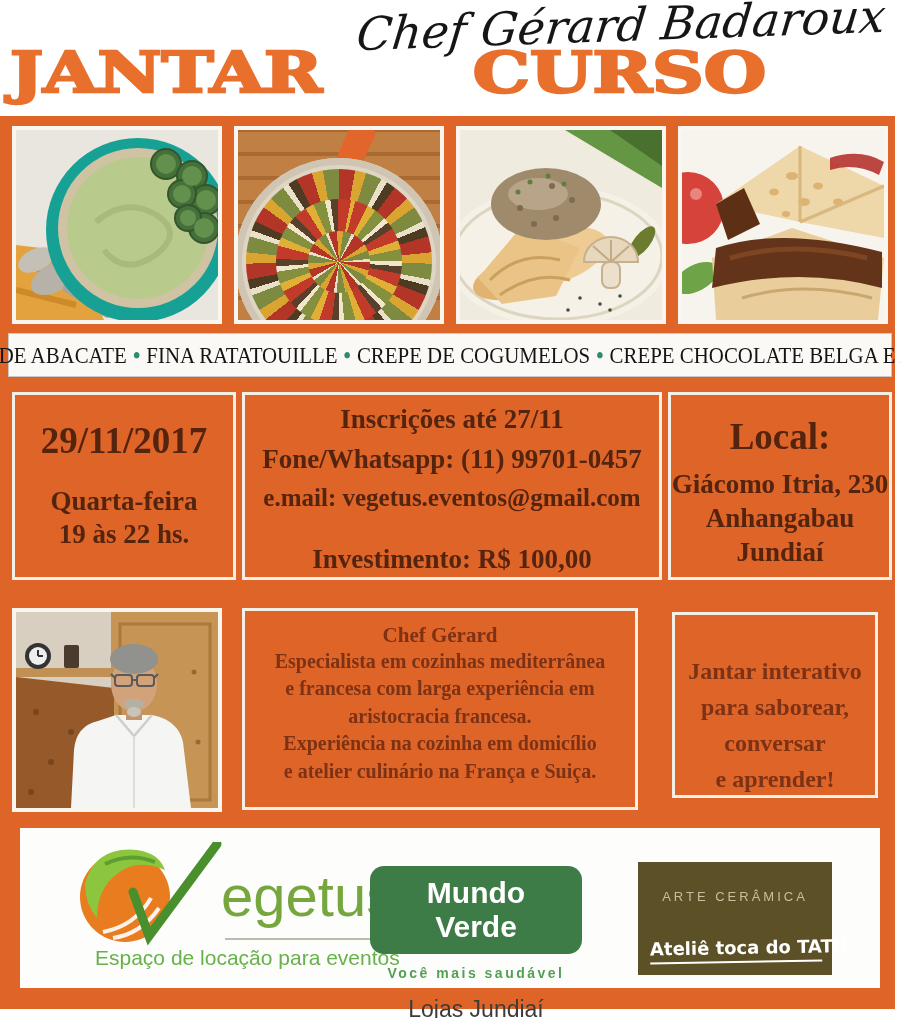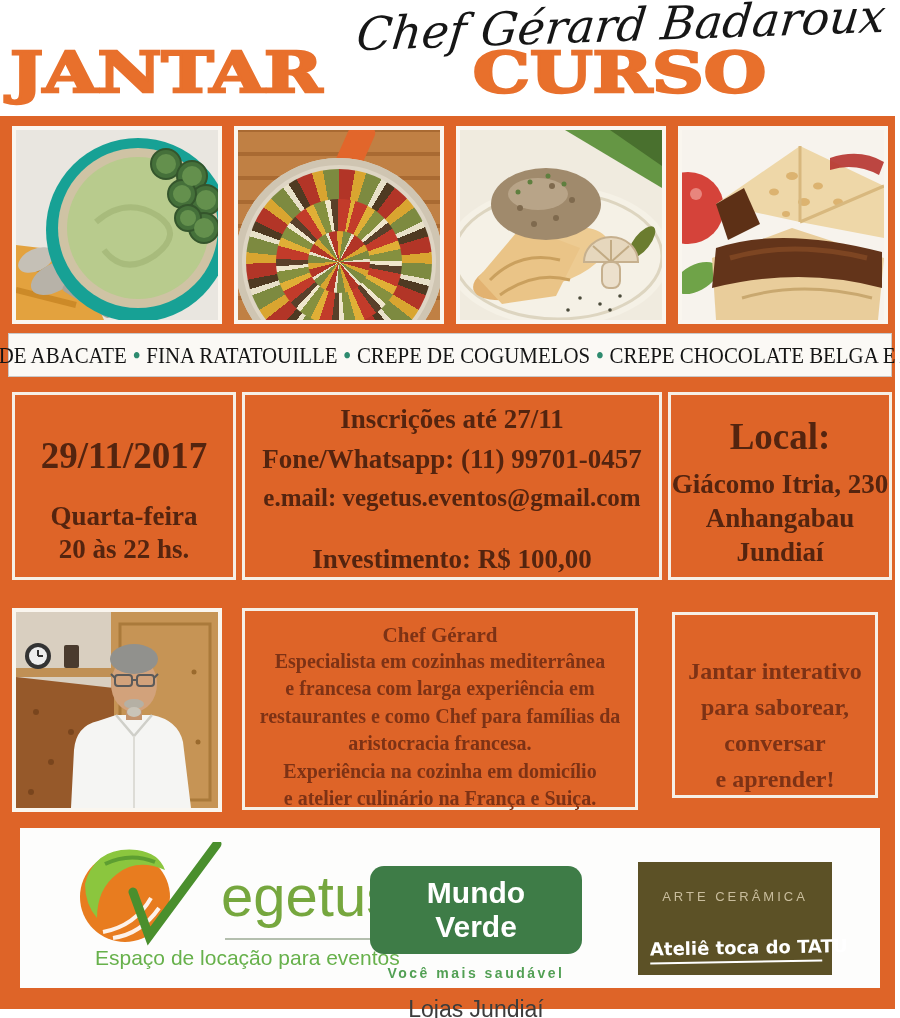--- a/index.html
+++ b/index.html
@@ -45,21 +45,21 @@
     transform-origin:center;font-family:"Liberation Serif",serif;}
   .menu-item{display:inline;}
   .list-sep{color:#2e8b6f;margin:0 7px;font-weight:bold;}
 
   
   .box{position:absolute;border:3px solid #f6efe5;background:#DE6428;color:#54240F;
     text-align:center;box-sizing:border-box;}
   .box-date{left:12px;top:276px;width:224px;height:188px;}
   .box-inscr{left:242px;top:276px;width:420px;height:188px;}
   .box-local{left:668px;top:276px;width:224px;height:188px;}
-  .date-main{font-size:37px;font-weight:bold;margin-top:39px;}
+  .date-main{font-size:37px;font-weight:bold;margin-top:24px;}
   .date-weekday{font-size:27px;font-weight:bold;margin-top:24px;}
   .date-time{font-size:27px;font-weight:bold;margin-top:2px;}
   .inscr-line{font-size:27px;font-weight:bold;margin-top:9px;}
   .inscr-first{}
   .inscr-email{font-size:25px;}
   .inscr-invest{margin-top:32px;}
   .local-label{font-size:37px;font-weight:bold;margin-top:20px;}
   .local-line{font-size:27px;font-weight:bold;line-height:1.25;}
   .local-first{margin-top:10px;}
 
@@ -224,21 +224,21 @@
       </div>
     </div>
 
     <div class="caption">
       <div class="caption-inner"><span class="menu-item">GASPACHO DE ABACATE</span><span class="list-sep">•</span><span class="menu-item">FINA RATATOUILLE</span><span class="list-sep">•</span><span class="menu-item">CREPE DE COGUMELOS</span><span class="list-sep">•</span><span class="menu-item">CREPE CHOCOLATE BELGA E AMÊNDOAS</span></div>
     </div>
 
     <div class="box box-date">
       <div class="date-main">29/11/2017</div>
       <div class="date-weekday">Quarta-feira</div>
-      <div class="date-time">20 às 22 hs.</div>
+      <div class="date-time">19 às 22 hs.</div>
     </div>
 
     <div class="box box-inscr">
       <div class="inscr-line inscr-first">Inscrições até 27/11</div>
       <div class="inscr-line">Fone/Whatsapp: (11) 99701-0457</div>
       <div class="inscr-line inscr-email">e.mail: vegetus.eventos@gmail.com</div>
       <div class="inscr-line inscr-invest">Investimento: R$ 100,00</div>
     </div>
 
     <div class="box box-local">
@@ -287,21 +287,20 @@
           <path d="M116,68 L121,68 M99,66 L95,62 M138,66 L142,62"></path>
         </g>
       </svg>
     </div>
 
     <div class="box box-desc">
       <div class="desc-name">Chef Gérard</div>
       <div class="desc-lines">
           <div class="list-line">Especialista em cozinhas mediterrânea</div>
           <div class="list-line">e francesa com larga experiência em</div>
-          <div class="list-line">restaurantes e como Chef para famílias da</div>
           <div class="list-line">aristocracia francesa.</div>
           <div class="list-line">Experiência na cozinha em domicílio</div>
           <div class="list-line">e atelier culinário na França e Suiça.</div>
         </div>
     </div>
 
     <div class="box box-note">
       <div class="note-lines">
           <div class="list-line">Jantar interativo</div>
           <div class="list-line">para saborear,</div>

